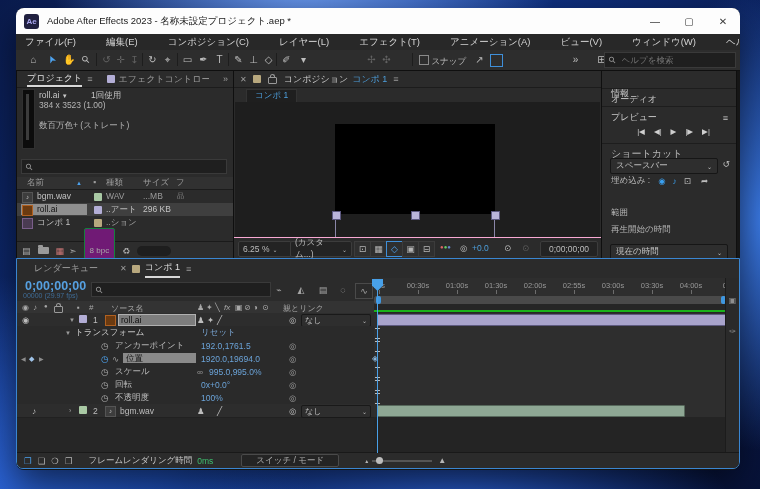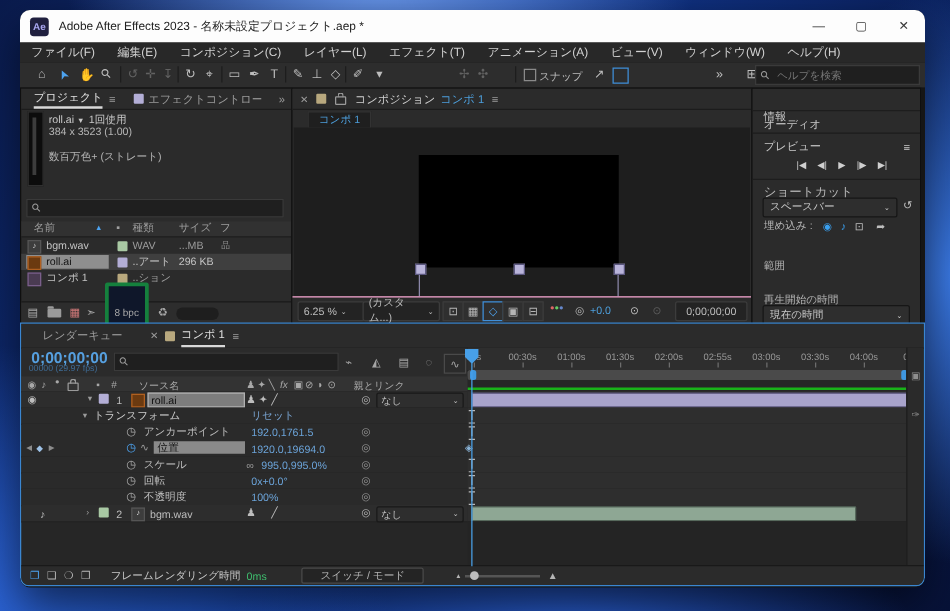--- a/index.html
+++ b/index.html
@@ -16,21 +16,21 @@
   .abs{position:absolute}
   .window{position:absolute;left:16px;top:8px;width:724px;height:462px;border-radius:8px;overflow:hidden;
     background:#161616;box-shadow:0 14px 34px rgba(0,0,0,.55);font-size:9px;color:#c7c7c7}
   
   .titlebar{position:absolute;left:0;top:0;right:0;height:26px;background:#fdfdfd;display:flex;align-items:center;color:#1d1d1d}
   .appicon{width:15px;height:15px;margin-left:8px;border-radius:3px;background:#20203f;color:#a9a6f0;
     font-size:8px;font-weight:bold;display:flex;align-items:center;justify-content:center}
   .wintitle{margin-left:8px;font-size:9.5px;color:#202020;white-space:nowrap}
   .winctl{position:absolute;top:0;height:26px;width:34px;display:flex;align-items:center;justify-content:center;color:#3a3a3a;font-size:10px}
   
-  .menubar{position:absolute;left:0;top:26px;right:0;height:16px;background:#282828;display:flex;align-items:center;gap:0;border-bottom:1px solid #171717}
+  .menubar{position:absolute;left:0;top:26px;right:0;height:16px;background:#282828;display:flex;align-items:center;gap:12px;border-bottom:1px solid #171717}
   .menuitem{padding:0 9px;font-size:9.5px;color:#d2d2d2;white-space:nowrap}
   
   .toolbar{position:absolute;left:0;top:42px;right:0;height:20px;background:#2d2d2d;border-bottom:1px solid #111}
   .tool{position:absolute;top:2px;width:15px;height:15px;display:flex;align-items:center;justify-content:center;color:#bdbdbd;font-size:10px}
   .tool.sel{color:#4da3f0}
   .tool.dim{color:#626262}
   .tbsep{position:absolute;top:3px;width:1px;height:13px;background:#1d1d1d}
   .snapbox{width:8px;height:8px;border:1px solid #8a8a8a;display:inline-block;vertical-align:-1px}
   .bluebox{width:11px;height:11px;border:1px solid #3f8fd9;color:#4da3f0;font-size:7px;display:flex;align-items:center;justify-content:center}
   .helpsearch{position:absolute;right:4px;top:2px;width:122px;height:14px;background:#1f1f1f;border:1px solid #3a3a3a;
@@ -45,21 +45,21 @@
   .lock::before{content:"";position:absolute;left:1px;top:-4px;width:3px;height:3px;border:1px solid #9a9a9a;border-bottom:none;border-radius:3px 3px 0 0}
   
   .thumb{position:absolute;left:5px;top:18px;width:11px;height:58px;background:#0c0c0c;border:1px solid #303030}
   .thumb::after{content:"";position:absolute;left:3px;top:4px;width:3px;height:46px;background:#3c3c3c}
   .prow{position:absolute;left:0;right:0;height:13px;font-size:8.5px;color:#c3c3c3}
   .colhdr{color:#9f9f9f;font-size:8.5px}
   .searchfield{position:absolute;left:4px;right:6px;height:13px;background:#1f1f1f;border:1px solid #3a3a3a;display:flex;align-items:center;padding:0 4px;color:#8a8a8a}
   .pbot{position:absolute;left:0;right:0;bottom:0;height:17px;background:#2d2d2d;border-top:1px solid #1a1a1a;display:flex;align-items:center;gap:7px;padding-left:5px;color:#a8a8a8}
   .folder{display:inline-block;width:11px;height:7px;background:#9a9a9a;position:relative;border-radius:1px}
   .folder::before{content:"";position:absolute;left:0;top:-2px;width:5px;height:2px;background:#9a9a9a;border-radius:1px 1px 0 0}
-  .bpc{height:11px;border:3px solid #15803d;border-radius:2px;padding:16px 5px;display:flex;align-items:center;font-size:8px;background:#0f172a}
+  .bpc{height:11px;border:1px solid #15803d;border-radius:2px;padding:16px 5px;display:flex;align-items:center;font-size:8px;background:#701a75}
   .pill{width:34px;height:10px;border-radius:5px;background:#1e1e1e}
   
   .vbot{position:absolute;left:0;right:0;bottom:0;height:21px;background:#2b2b2b;border-top:1px solid #f9a8d4;font-size:8.5px;color:#bdbdbd}
   .vctl{position:absolute;top:3px;height:14px;background:#232323;border:1px solid #3c3c3c;border-radius:2px;display:flex;align-items:center;padding:0 4px;gap:3px}
   .vicon{position:absolute;top:3px;width:15px;height:14px;border:1px solid #3c3c3c;background:#2f2f2f;display:flex;align-items:center;justify-content:center;color:#b5b5b5;font-size:9px}
   .handle{position:absolute;width:7px;height:7px;background:#b9b4da;border:1px solid #5c5880}
   
   .rrow{position:absolute;left:0;right:0;display:flex;align-items:center;padding-left:9px;font-size:9px;color:#c9c9c9}
   .rsep{position:absolute;left:0;right:0;height:1px;background:#1d1d1d}
   .dd{height:14px;background:#2e2e2e;border:1px solid #161616;border-radius:2px;display:flex;align-items:center;padding:0 5px;font-size:8.5px;color:#c8c8c8;justify-content:space-between}
@@ -158,21 +158,21 @@
       <span class="ptab-active" style="margin-left:10px">プロジェクト</span>
       <span style="margin-left:5px">≡</span>
       <span class="chip" style="background:#b3aed6;margin-left:14px"></span>
       <span style="margin-left:4px;white-space:nowrap;overflow:hidden;max-width:90px">エフェクトコントロール roll.ai</span>
       <span style="margin-left:auto;margin-right:5px">»</span>
     </div>
     <div class="thumb"></div>
     <div class="abs" style="left:22px;top:19px;font-size:8.5px;color:#c9c9c9">
       <span>roll.ai</span>
       <span style="font-size:6px">▼</span>
-      <span style="margin-left:1px">1回使用</span>
+      <span style="margin-left:21px">1回使用</span>
     </div>
     <div class="abs" style="left:22px;top:29px;font-size:8.5px;color:#b5b5b5">384 x 3523 (1.00)</div>
     <div class="abs" style="left:22px;top:49px;font-size:8.5px;color:#b5b5b5">数百万色+ (ストレート)</div>
     <div class="searchfield" style="top:88px">
       <span class="mag">⚲</span>
     </div>
     <div class="prow colhdr" style="top:106px;border-bottom:1px solid #1c1c1c;background:#313131;height:12px">
       <span class="abs" style="left:10px">名前</span>
       <span class="abs" style="left:59px;color:#4da3f0;font-size:6px;top:3px">▲</span>
       <span class="abs" style="left:76px">▪</span>
@@ -283,21 +283,21 @@
     </div>
     <div class="abs" style="right:6px;top:88px;color:#bdbdbd">↺</div>
     <div class="rrow" style="top:104px;font-size:8.5px;color:#b5b5b5">
       <span>埋め込み :</span>
       <span style="margin-left:8px;color:#3aa0f0">◉</span>
       <span style="margin-left:7px;color:#3aa0f0">♪</span>
       <span style="margin-left:7px;color:#bdbdbd">⊡</span>
       <span style="margin-left:10px;color:#bdbdbd">➦</span>
     </div>
     <div class="rrow" style="top:136px;font-size:8.5px;color:#b5b5b5">範囲</div>
-    <div class="rrow" style="top:163px;font-size:8.5px;color:#b5b5b5">再生開始の時間</div>
+    <div class="rrow" style="top:153px;font-size:8.5px;color:#b5b5b5">再生開始の時間</div>
     <div class="dd abs" style="left:8px;top:173px;right:8px">
       <span>現在の時間</span>
         <span style="font-size:6px">⌄</span>
     </div>
   </div>
 
   <div class="timeline">
     <div class="tl-tabs">
       <span style="margin-left:17px">レンダーキュー</span>
       <span style="margin-left:22px;font-size:8px">✕</span>

